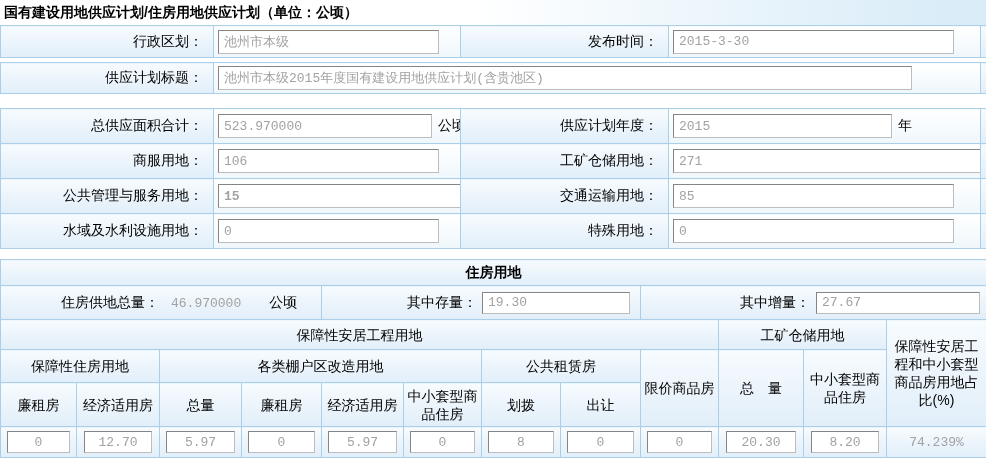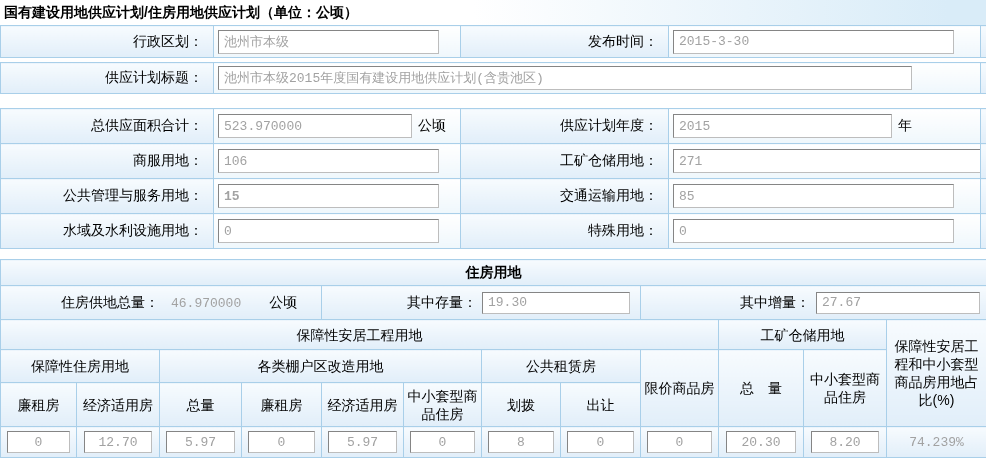--- a/index.html
+++ b/index.html
@@ -115,21 +115,21 @@
         <col style="width:213px">
         <col style="width:247px">
         <col style="width:208px">
         <col style="width:312px">
         <col style="width:6px">
       </colgroup>
     <tbody>
         <tr class="r35">
       <td class="lbl">总供应面积合计：</td>
       <td class="inp-cell white">
-        <input class="fld" style="width: 194px;" value="523.970000"><span class="unit">公顷</span>
+        <input class="fld" style="width: 214px;" value="523.970000"><span class="unit">公顷</span>
       </td>
       <td class="lbl">供应计划年度：</td>
       <td class="inp-cell white">
         <input class="fld" style="width: 219px;" value="2015"><span class="unit">年</span>
       </td>
       <td></td>
     </tr>
     <tr class="r35">
       <td class="lbl">商服用地：</td>
       <td class="inp-cell white">
@@ -137,21 +137,21 @@
       </td>
       <td class="lbl">工矿仓储用地：</td>
       <td class="inp-cell white">
         <input class="fld" style="width: 324px;" value="271">
       </td>
       <td></td>
     </tr>
     <tr class="r35">
       <td class="lbl">公共管理与服务用地：</td>
       <td class="inp-cell white">
-        <input class="fld" style="width: 221px; font-weight: bold;" value="15">
+        <input class="fld" style="width: 243px; font-weight: bold;" value="15">
       </td>
       <td class="lbl">交通运输用地：</td>
       <td class="inp-cell white">
         <input class="fld" style="width: 281px;" value="85">
       </td>
       <td></td>
     </tr>
     <tr class="r35">
       <td class="lbl">水域及水利设施用地：</td>
       <td class="inp-cell white">

